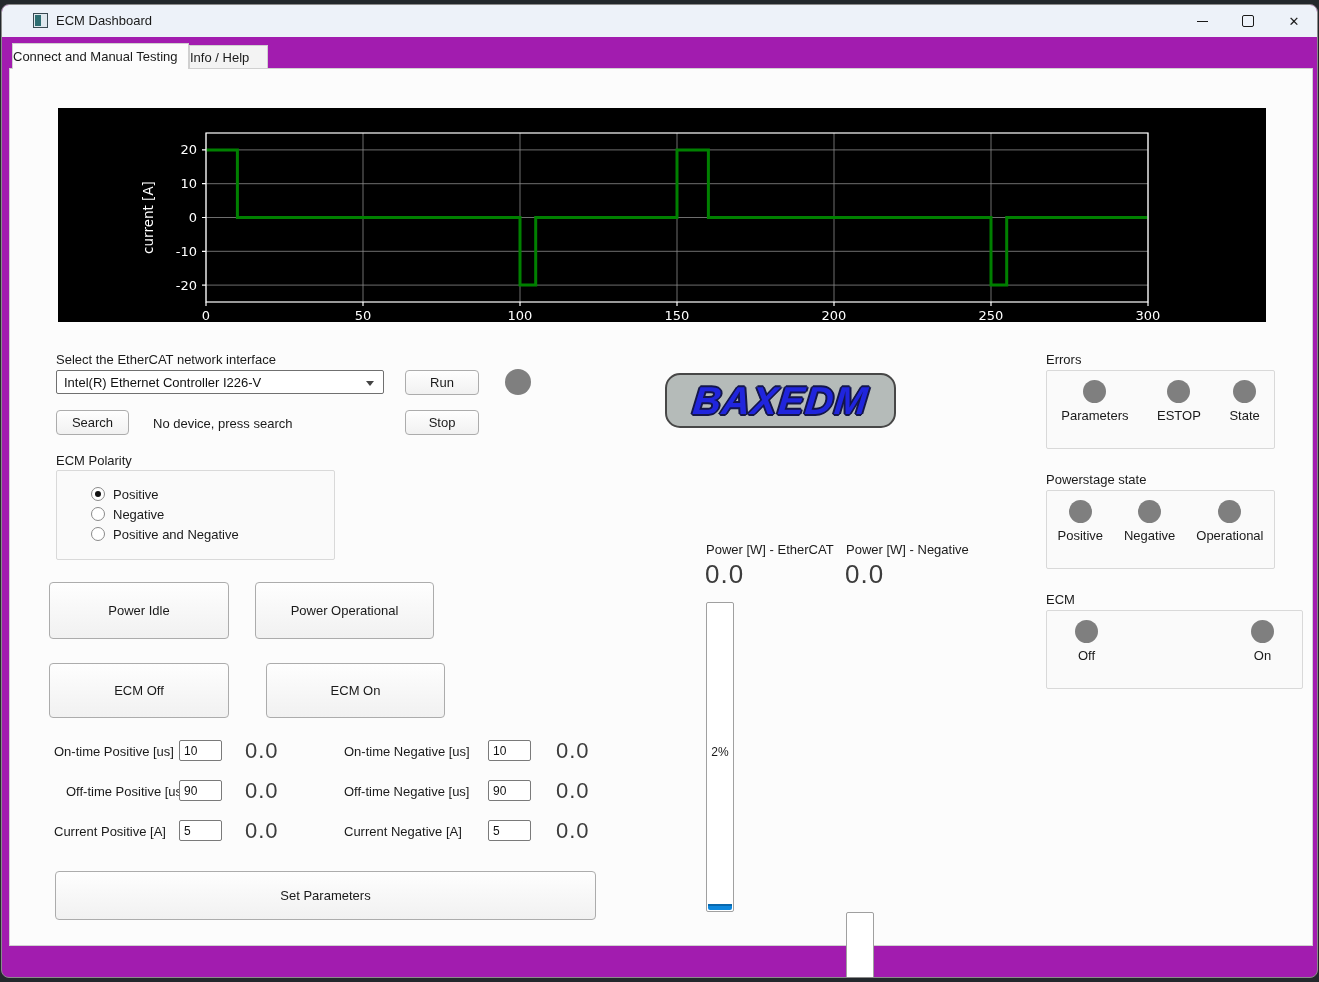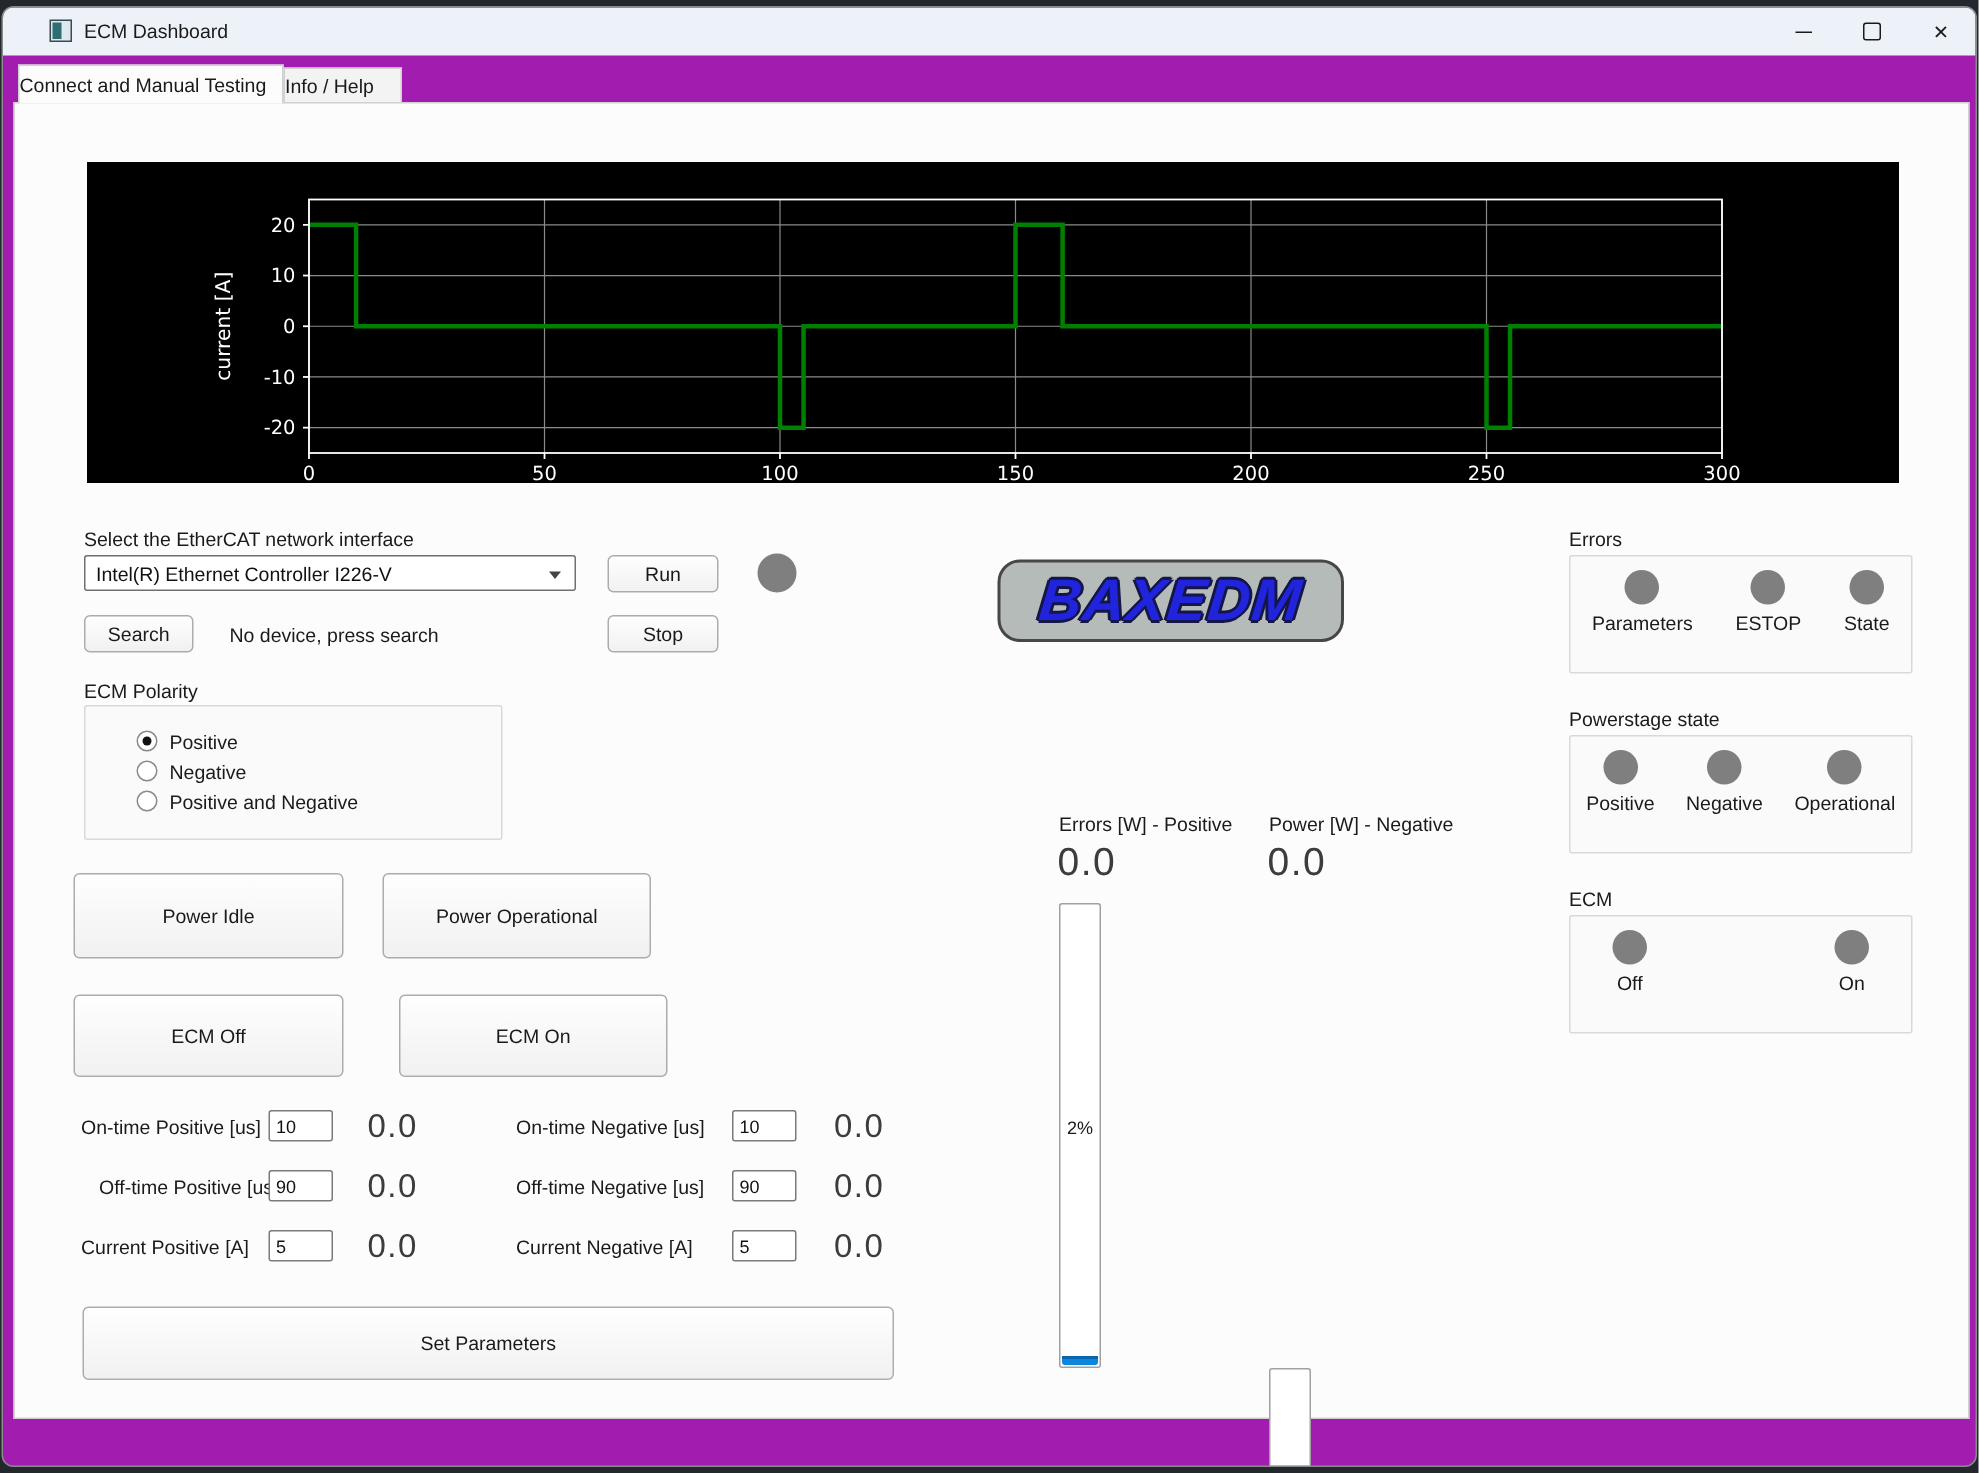--- a/index.html
+++ b/index.html
@@ -221,21 +221,21 @@
     <div class="abs" style="left:334px; top:751px; width:300px; height:22px;">
       <span class="abs label13" style="left:0; top:4px;">Current Negative [A]</span>
       <input class="abs tfield" style="left: 144px; top: 0px; width: 43px; height: 21px;" value="5">
       <span class="abs readout" style="left:212px; top:-2px; font-size:22px;">0.0</span>
     </div>
 
     <div class="abs btn" style="left:45px; top:802px; width:541px; height:49px;">
       <span>Set Parameters</span>
     </div>
 
-    <div class="abs meter-label" style="left:696px; top:473px;">Errors [W] - Positive</div>
+    <div class="abs meter-label" style="left:696px; top:473px;">Power [W] - EtherCAT</div>
     <div class="abs readout meter-value" style="left:695px; top:490px;">0.0</div>
     <div class="abs meter-bar" style="left:696px; top:533px; height:310px;">
       <div class="meter-fill" id="meter-fill-0" style="height: 2%;"></div>
       <div class="meter-pct">2%</div>
     </div>
 
     <div class="abs meter-label" style="left:836px; top:473px;">Power [W] - Negative</div>
     <div class="abs readout meter-value" style="left:835px; top:490px;">0.0</div>
     <div class="abs meter-bar" style="left:836px; top:533px; height:310px;">
       
@@ -276,21 +276,21 @@
           <span class="label13">Negative</span>
         </div>
         <div class="status-item">
           <span class="dot"></span>
           <span class="label13">Operational</span>
         </div>
       </div>
     </div>
 
     <div class="abs label13" style="left:1036px; top:523px;">ECM</div>
-    <div class="abs groupbox" style="left:1036px; top:541px; width:229px; height:79px;">
+    <div class="abs groupbox" style="left:1036px; top:541px; width:257px; height:79px;">
       <div class="status-items" style="justify-content:space-between; padding:0 28px;">
         <div class="status-item">
           <span class="dot"></span>
           <span class="label13">Off</span>
         </div>
         <div class="status-item">
           <span class="dot"></span>
           <span class="label13">On</span>
         </div>
       </div>

